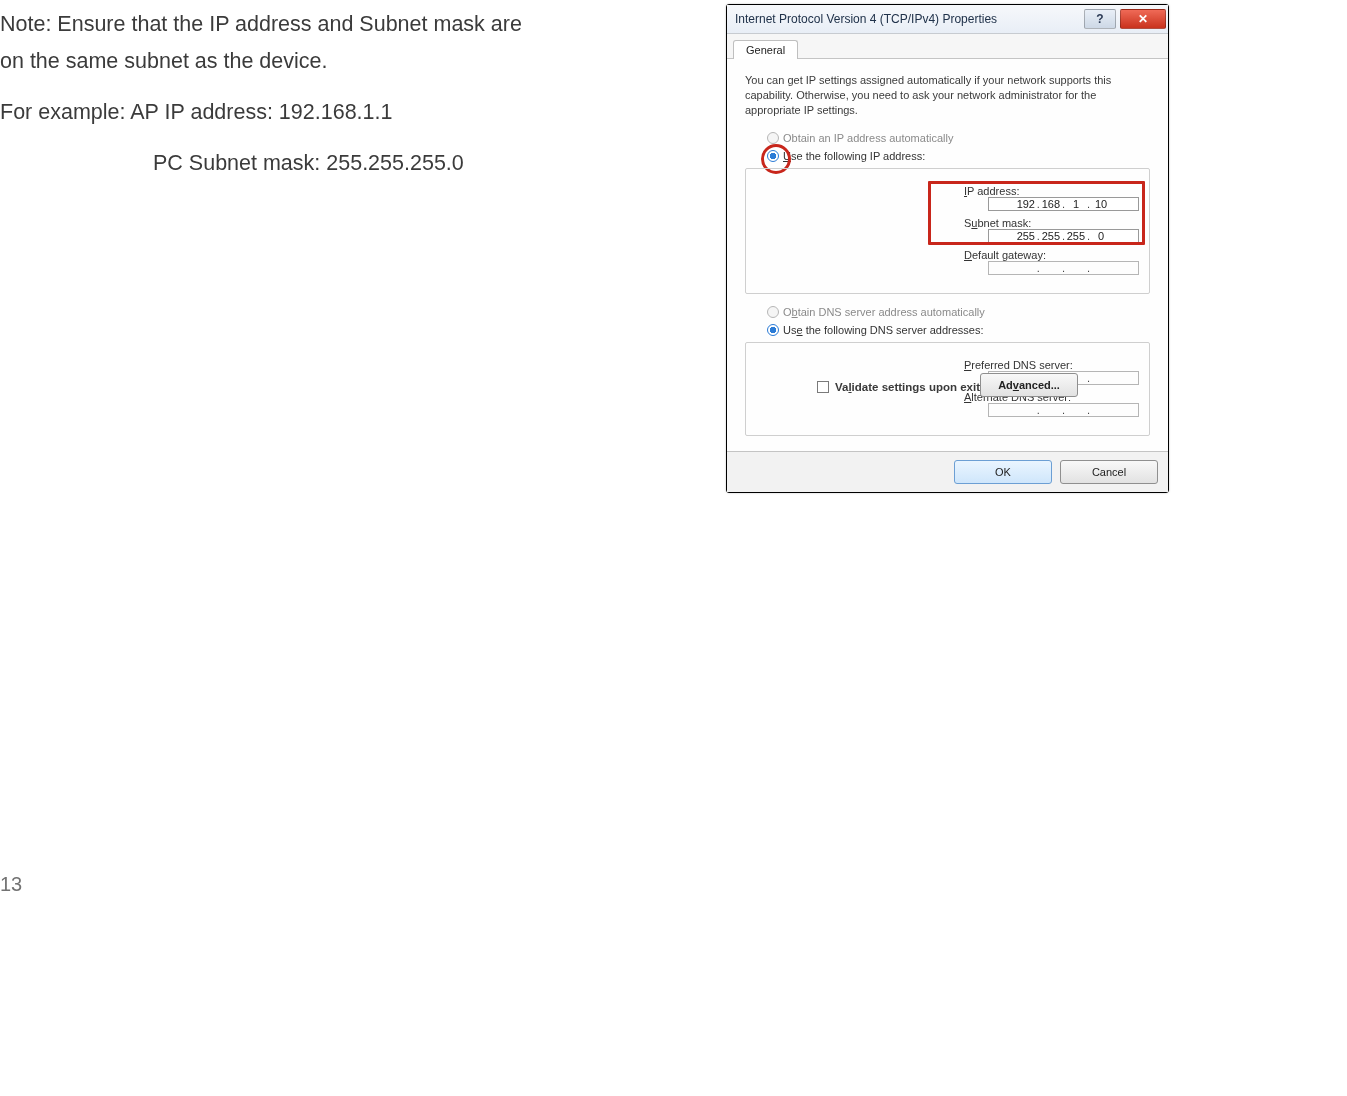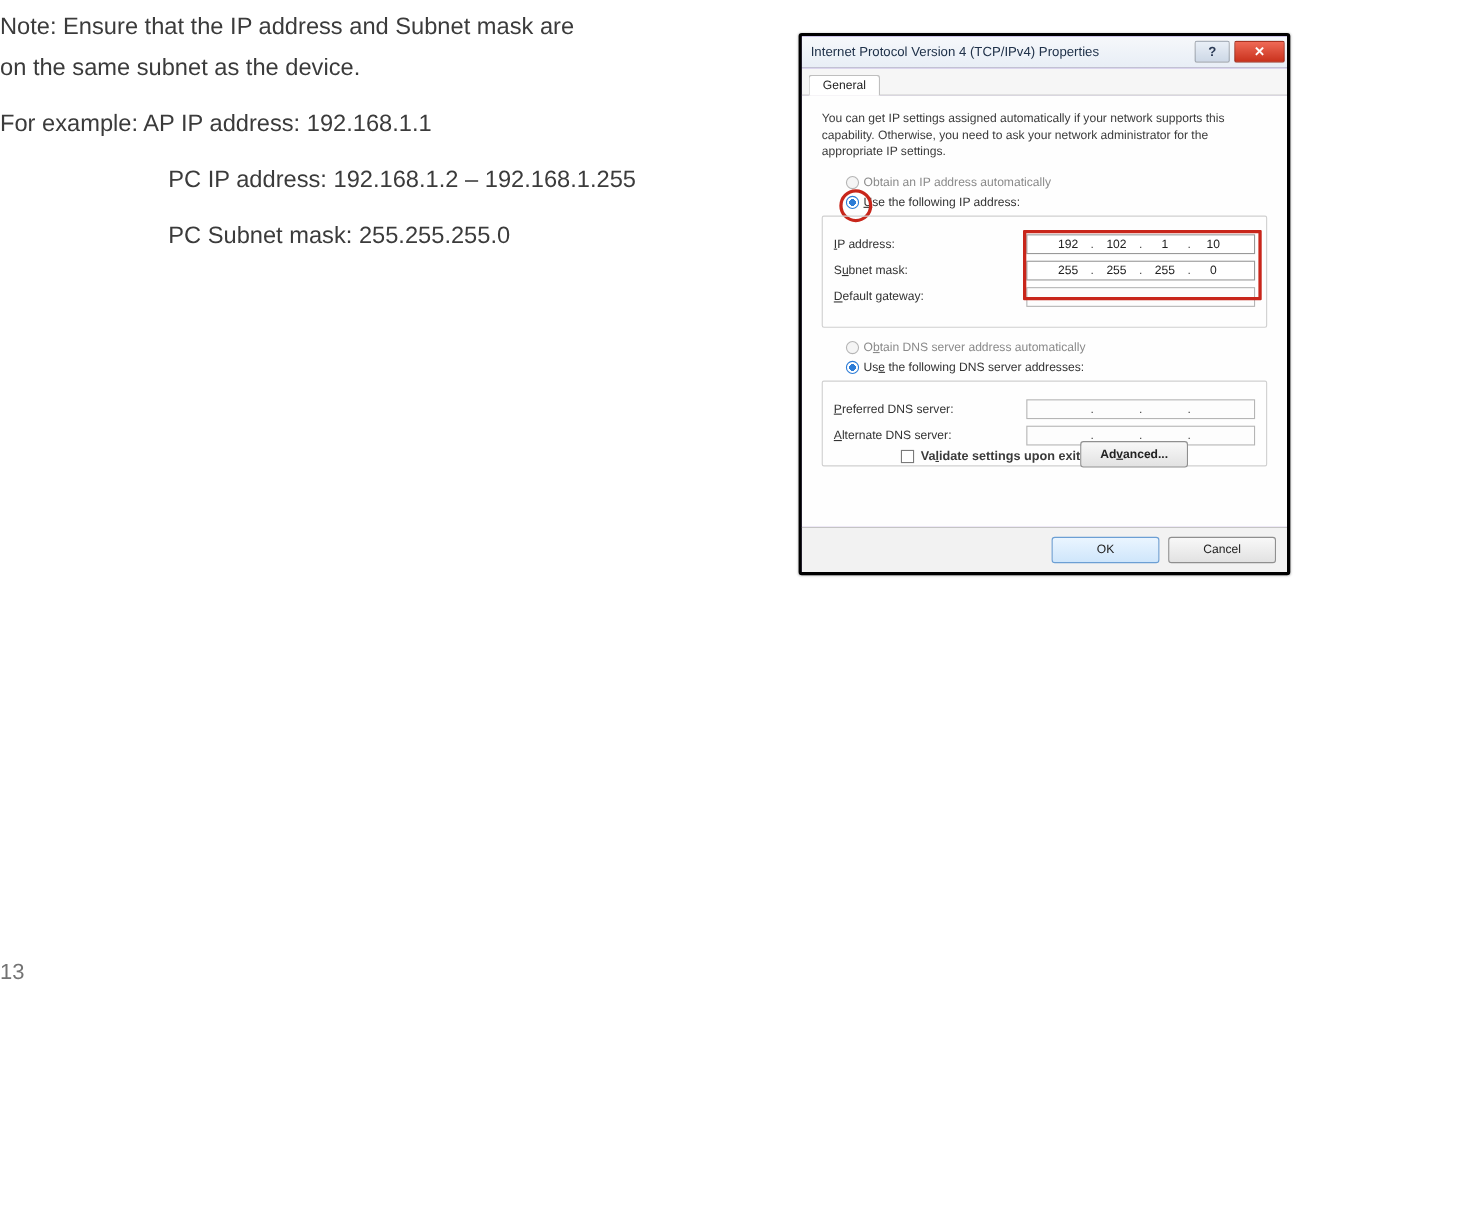--- a/index.html
+++ b/index.html
@@ -39,27 +39,26 @@
     color: #737373;
   }
 
   
   .dialog {
     position: absolute;
     left: 726px;
     top: 4px;
     width: 441px;
     height: 487px;
-    border: 3px solid #000000;
+    border: 1px solid #000000;
     border-radius: 3px;
-    background: #8b5cf6;
+    background: #e5e5e5;
     box-shadow: 0 0 2px rgba(0,0,0,0.25);
     font-size: 11.5px;
     color: #3a3a3a;
-    margin-top: 26px;
   }
   .titlebar {
     height: 28px;
     background: linear-gradient(#f6f8fb,#e8eef6);
     border-bottom: 1px solid #c7cbd0;
     display: flex;
     align-items: center;
     padding: 0 2px 0 8px;
     font-size: 12px;
     color: #20324a;
@@ -154,23 +153,24 @@
 
   .fieldset {
     border: 1px solid #cfcfcf;
     border-radius: 2px;
     margin: 2px 0 12px 0;
     padding: 10px 10px 12px 10px;
     position: relative;
   }
   .fields-wrap { position: relative; }
   .row {
-    display: flex; align-items: center;
+    display: flex; align-items: flex-end;
     margin: 6px 0;
     font-size: 11px;
+    flex-direction: column;
   }
   .row .lbl { width: 175px; color: #333; }
   .ipbox {
     flex: 1;
     height: 18px;
     border: 1px solid #999;
     background: #fff;
     display: flex;
     align-items: center;
     justify-content: space-between;
@@ -234,21 +234,20 @@
 
   <div class="instr">
     <p>
       <span>Note: Ensure that the IP address and Subnet mask are</span><br>
       <span>on the same subnet as the device.</span>
     </p>
     <p>
       <span>For example:</span>
       <span>AP IP address: 192.168.1.1</span>
     </p>
-    <p class="indent">PC IP address: 192.168.1.2 – 192.168.1.255</p>
     <p class="indent">PC Subnet mask: 255.255.255.0</p>
   </div>
 
   <div class="dialog">
 
     <div class="titlebar">
       <span>Internet Protocol Version 4 (TCP/IPv4) Properties</span>
       <div class="tb-buttons">
         <div class="tb-btn tb-help">?</div>
         <div class="tb-btn tb-close">✕</div>
@@ -277,21 +276,21 @@
 
       <div class="fieldset" style="margin-top:0;">
         <div class="fields-wrap">
           <div class="red-frame" style="left:172px; top:-4px; right:-6px; height:58px;"></div>
 
           <div class="row">
             <div class="lbl"><span class="u">I</span>P address:</div>
             <div class="ipbox">
               <span class="oct">192</span>
                 <span class="dot">.</span>
-              <span class="oct">102</span>
+              <span class="oct">168</span>
                 <span class="dot">.</span>
               <span class="oct">1</span>
                 <span class="dot">.</span>
               <span class="oct">10</span>
             </div>
           </div>
           <div class="row">
             <div class="lbl">S<span class="u">u</span>bnet mask:</div>
             <div class="ipbox">
               <span class="oct">255</span>

